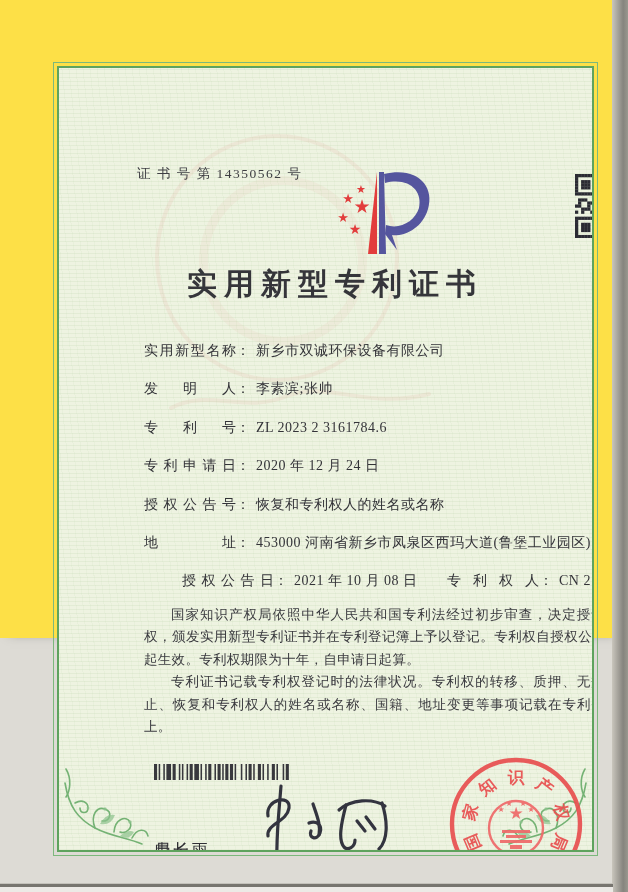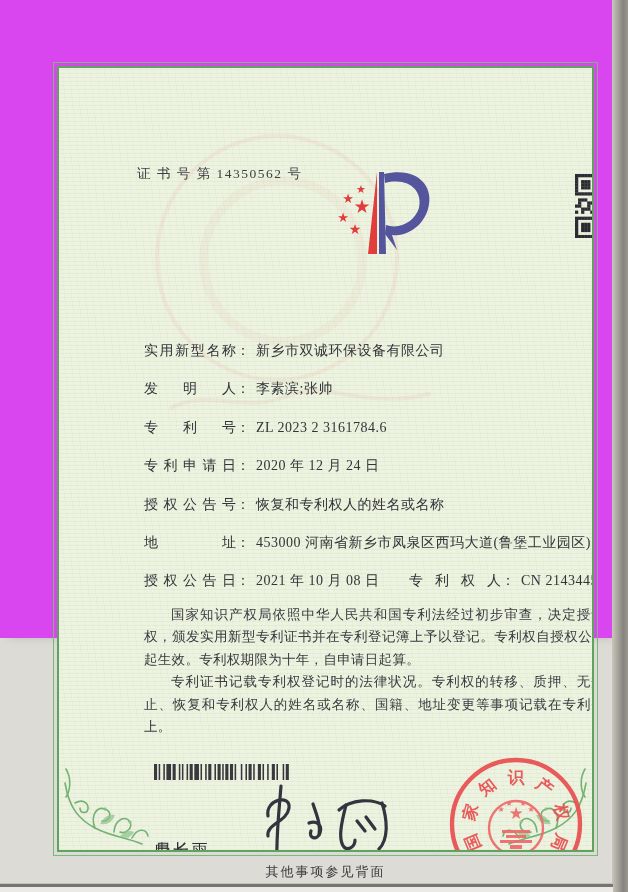--- a/index.html
+++ b/index.html
@@ -5,21 +5,21 @@
   html,body{margin:0;padding:0;}
   body{
     width:628px;height:892px;overflow:hidden;
     background:#dddbd5;
     font-family:"Liberation Serif","DejaVu Serif",serif;
     position:relative;
   }
   .stage{position:absolute;inset:0;}
   .paper{
     position:absolute;left:0;top:0;width:613px;height:638px;
-    background:#d946ef;
+    background:#fde047;
     box-shadow:6px 0 10px -4px rgba(70,68,60,.5);
   }
   .edge-right{
     position:absolute;top:0;right:0;width:16px;height:892px;
     background:linear-gradient(to right,#c9c6bd,#86847e 70%,#9a988f);
   }
   .edge-bottom{
     position:absolute;left:0;bottom:0;width:613px;height:8px;
     background:#eceae6;border-top:1px solid #c4c2bb;
     box-shadow:0 3px 0 #77756f inset;
@@ -63,21 +63,21 @@
     text-indent:7px;
   }
   .fields{position:absolute;left:85px;top:264px;width:490px;}
   .field-row{height:38.4px;line-height:38.4px;font-size:14px;color:#333338;white-space:nowrap;}
   .field-label{
     display:inline-block;width:92px;vertical-align:top;
     text-align:justify;text-align-last:justify;letter-spacing:0;font-family:Liberation Serif, serif;
   }
   .field-colon{display:inline-block;margin-right:6px;}
   .field-value{letter-spacing:.5px;}
-  .dual-pair{display:inline-block;}
+  .dual-pair{display:inline-block;margin-left:38px;}
   .dual-pair.second{margin-left:26px;}
   .paragraphs{
     position:absolute;left:85px;top:536px;width:490px;
     font-size:13.5px;line-height:22.4px;color:#3a3a3f;letter-spacing:.3px;
     text-align:justify;
   }
   .paragraphs p{margin:0;text-indent:2em;}
   .barcode{position:absolute;left:95px;top:696px;}
   .signer-title{position:absolute;left:96px;top:740px;font-size:15.5px;letter-spacing:3px;color:#2f2f34;margin-top:32px;}
   .signer-name{position:absolute;left:96px;top:772px;font-size:15.5px;letter-spacing:3px;color:#2f2f34;}
@@ -350,20 +350,21 @@
             <rect x="54.857142857142854" y="48.76190476190476" width="3.2476190476190476" height="3.2476190476190476" fill="#2b2b33"></rect>
             <rect x="54.857142857142854" y="51.80952380952381" width="3.2476190476190476" height="3.2476190476190476" fill="#2b2b33"></rect>
             <rect x="54.857142857142854" y="54.857142857142854" width="3.2476190476190476" height="3.2476190476190476" fill="#2b2b33"></rect>
             <rect x="57.9047619047619" y="27.428571428571427" width="3.2476190476190476" height="3.2476190476190476" fill="#2b2b33"></rect>
             <rect x="57.9047619047619" y="36.57142857142857" width="3.2476190476190476" height="3.2476190476190476" fill="#2b2b33"></rect>
             <rect x="57.9047619047619" y="42.666666666666664" width="3.2476190476190476" height="3.2476190476190476" fill="#2b2b33"></rect>
             <rect x="57.9047619047619" y="48.76190476190476" width="3.2476190476190476" height="3.2476190476190476" fill="#2b2b33"></rect>
             <rect x="57.9047619047619" y="57.9047619047619" width="3.2476190476190476" height="3.2476190476190476" fill="#2b2b33"></rect>
           </svg>
 
+        <div class="doc-title">实用新型专利证书</div>
 
         <div class="fields">
           <div class="field-row">
             <span class="field-label">实用新型名称</span><span class="field-colon">：</span><span class="field-value">新乡市双诚环保设备有限公司</span>
           </div>
           <div class="field-row">
             <span class="field-label">发明人</span><span class="field-colon">：</span><span class="field-value">李素滨;张帅</span>
           </div>
           <div class="field-row">
             <span class="field-label">专利号</span><span class="field-colon">：</span><span class="field-value">ZL 2023 2 3161784.6</span>
@@ -463,18 +464,17 @@
               <text transform="translate(72,25) rotate(0)" text-anchor="middle" dominant-baseline="central" font-size="16.5" font-weight="bold" fill="#e85050">识</text>
               <text transform="translate(100.72013121189119,34.79577896028793) rotate(37.66666666666666)" text-anchor="middle" dominant-baseline="central" font-size="16.5" font-weight="bold" fill="#e85050">产</text>
               <text transform="translate(117.4685153147546,60.099827099074304) rotate(75.33333333333331)" text-anchor="middle" dominant-baseline="central" font-size="16.5" font-weight="bold" fill="#e85050">权</text>
               <text transform="translate(115.2637281122647,90.36436303899586) rotate(113)" text-anchor="middle" dominant-baseline="central" font-size="16.5" font-weight="bold" fill="#e85050">局</text>
             </g>
         </svg>
 
       </div>
     </div>
 
-    <div class="back-note">其他事项参见背面</div>
   </div>
 
   <div class="edge-right"></div>
   <div class="edge-bottom"></div>
 </div>
 
 </body></html>

